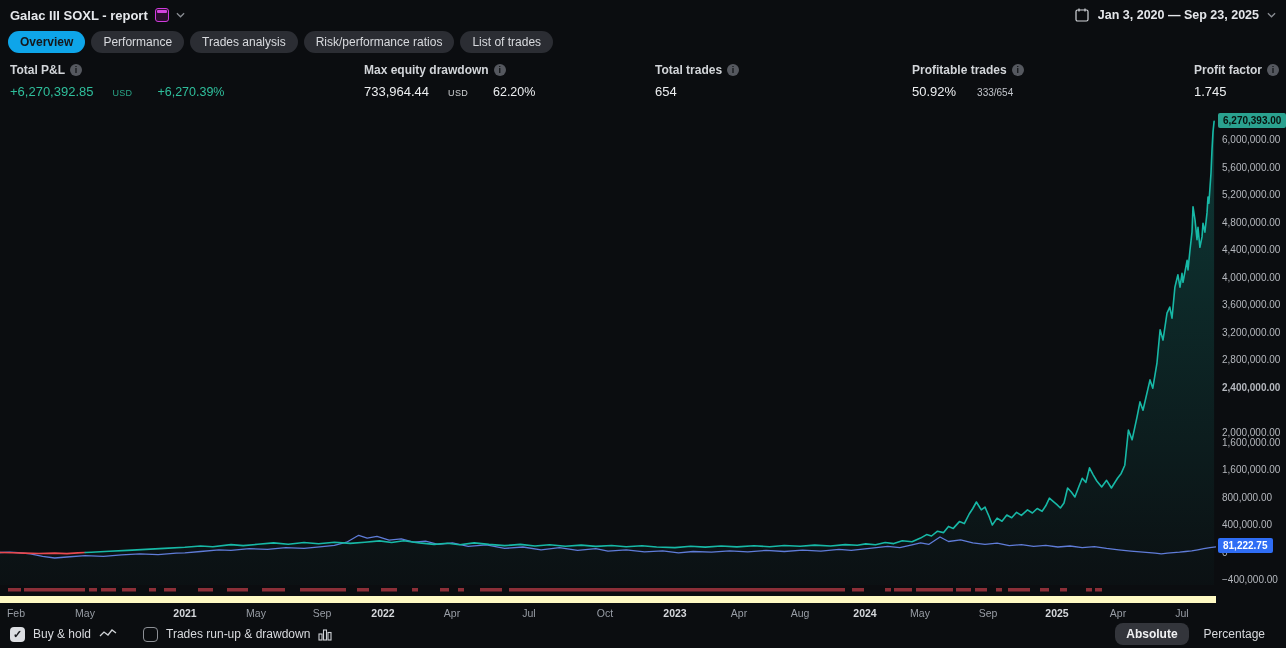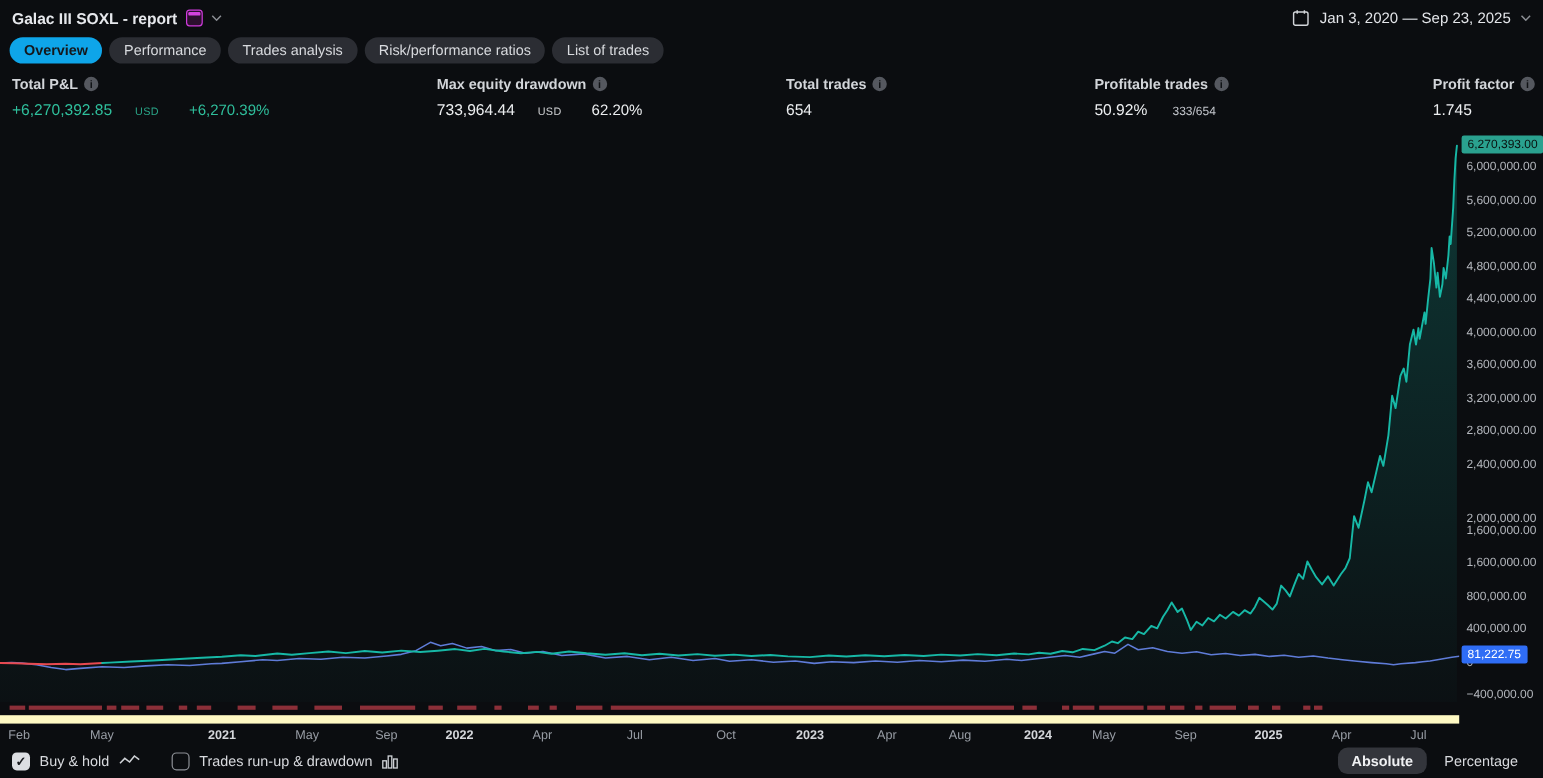--- a/index.html
+++ b/index.html
@@ -9,41 +9,41 @@
     font-family:"Liberation Sans",sans-serif;
     -webkit-font-smoothing:antialiased;
   }
   
   .topbar{position:absolute;top:0;left:0;right:0;height:30px;display:flex;align-items:center;justify-content:space-between;padding:0 10px;box-sizing:border-box;}
   .title-group{display:flex;align-items:center;gap:7px;cursor:pointer;}
   .report-title{font-size:13px;font-weight:700;color:#e6e8ec;}
   .strategy-icon{width:14px;height:14px;border:1.5px solid #cf3bdc;border-radius:3px;background:#2c0f2e;position:relative;display:inline-block;box-sizing:border-box;}
   .strategy-icon::before{content:"";position:absolute;left:1px;right:1px;top:1px;height:3px;background:#d443df;border-radius:1px;}
   .chev{width:9px;height:6px;display:inline-block;}
-  .date-range{display:flex;align-items:center;gap:8px;cursor:pointer;font-size:12.5px;color:#e4e6ea;font-weight:400;}
+  .date-range{display:flex;align-items:center;gap:8px;cursor:pointer;font-size:12.5px;color:#e4e6ea;font-weight:700;}
   
   .tabs{position:absolute;top:31px;left:8px;display:flex;gap:6px;}
   .tab{height:22px;padding:0 12px;border-radius:12px;background:#2b2d33;color:#d8dade;font-size:12px;display:flex;align-items:center;cursor:pointer;white-space:nowrap;}
   .tab.selected{background:#0ea5e9;color:#15171b;font-weight:700;}
   
   .stats{position:absolute;top:63px;left:0;right:0;height:44px;}
   .stat{position:absolute;top:0;}
   .stat .label{font-size:12px;font-weight:700;color:#d2d5d9;display:flex;align-items:center;gap:5px;white-space:nowrap;}
   .info-icon{width:12px;height:12px;border-radius:50%;background:#55585f;color:#101215;font-size:9px;font-weight:700;display:inline-flex;align-items:center;justify-content:center;font-style:normal;}
   .stat .vrow{margin-top:7px;font-size:13px;color:#eceef0;white-space:nowrap;display:flex;align-items:baseline;gap:16px;}
   .stat .unit{font-size:9px;margin-left:3px;opacity:.85;letter-spacing:.3px;}
   .stat .secondary{margin-left:9px;font-size:12.5px;}
   .stat .secondary.small{font-size:10px;color:#c2c5cb;margin-left:5px;}
   .stat.positive .vrow, .stat.positive .secondary{color:#2fbf9c;}
   
   .chart-wrap{position:absolute;left:0;top:110px;width:1216px;height:488px;}
   .chart-wrap svg{display:block;}
   .y-axis{position:absolute;left:1216px;top:110px;width:70px;height:505px;font-size:10px;color:#b5b8be;}
   .y-tick{position:absolute;left:6px;white-space:nowrap;}
-  .price-badge{position:absolute;left:2px;padding:2px 5px;border-radius:2px;font-size:10px;white-space:nowrap;z-index:3;}
+  .price-badge{position:absolute;left:2px;padding:2px 5px;border-radius:2px;font-size:10px;white-space:nowrap;z-index:3;font-weight:bold;}
   .x-axis{position:absolute;left:0;top:596px;width:1216px;height:20px;border-top:7px solid #fef9c3;font-size:10.5px;color:#989da5;}
   .x-tick{position:absolute;top:4px;transform:translateX(-50%);white-space:nowrap;}
   .x-tick.year{color:#d5d7db;font-weight:600;}
   
   .footer{position:absolute;left:0;right:0;top:620px;height:28px;display:flex;align-items:center;justify-content:space-between;padding:0 10px;box-sizing:border-box;}
   .fleft{display:flex;align-items:center;gap:26px;}
   .check-item{display:flex;align-items:center;gap:8px;cursor:pointer;font-size:12px;color:#d8dade;}
   .checkbox{width:15px;height:15px;border-radius:4px;box-sizing:border-box;display:flex;align-items:center;justify-content:center;}
   .checkbox.checked{background:#dcdee2;color:#17191d;font-size:11px;font-weight:700;}
   .checkbox.unchecked{border:1.5px solid #8d9096;background:transparent;}
@@ -184,21 +184,21 @@
 <div class="y-axis" id="yaxis">
     <div class="y-tick" style="top: 24px;">6,000,000.00</div>
     <div class="y-tick" style="top: 51.5px;">5,600,000.00</div>
     <div class="y-tick" style="top: 79px;">5,200,000.00</div>
     <div class="y-tick" style="top: 106.5px;">4,800,000.00</div>
     <div class="y-tick" style="top: 134px;">4,400,000.00</div>
     <div class="y-tick" style="top: 161.5px;">4,000,000.00</div>
     <div class="y-tick" style="top: 189px;">3,600,000.00</div>
     <div class="y-tick" style="top: 216.5px;">3,200,000.00</div>
     <div class="y-tick" style="top: 244px;">2,800,000.00</div>
-    <div class="y-tick" style="top: 271.5px;">2,400,000.00</div>
+    <div class="y-tick" style="top: 271.5px; font-weight: bold;">2,400,000.00</div>
     <div class="y-tick" style="top: 299px; margin-top: 18px;">2,000,000.00</div>
     <div class="y-tick" style="top: 326.5px;">1,600,000.00</div>
     <div class="y-tick" style="top: 354px;">1,600,000.00</div>
     <div class="y-tick" style="top: 381.5px;">800,000.00</div>
     <div class="y-tick" style="top: 409px;">400,000.00</div>
     <div class="y-tick" style="top: 436.5px;">0</div>
     <div class="y-tick" style="top: 464px;">−400,000.00</div>
     <div class="price-badge" style="top: 2.91048px; background: rgb(42, 161, 143); color: rgb(9, 17, 14);">6,270,393.00</div>
     <div class="price-badge" style="top: 428.416px; background: rgb(47, 109, 245); color: rgb(255, 255, 255);">81,222.75</div>
   </div>

